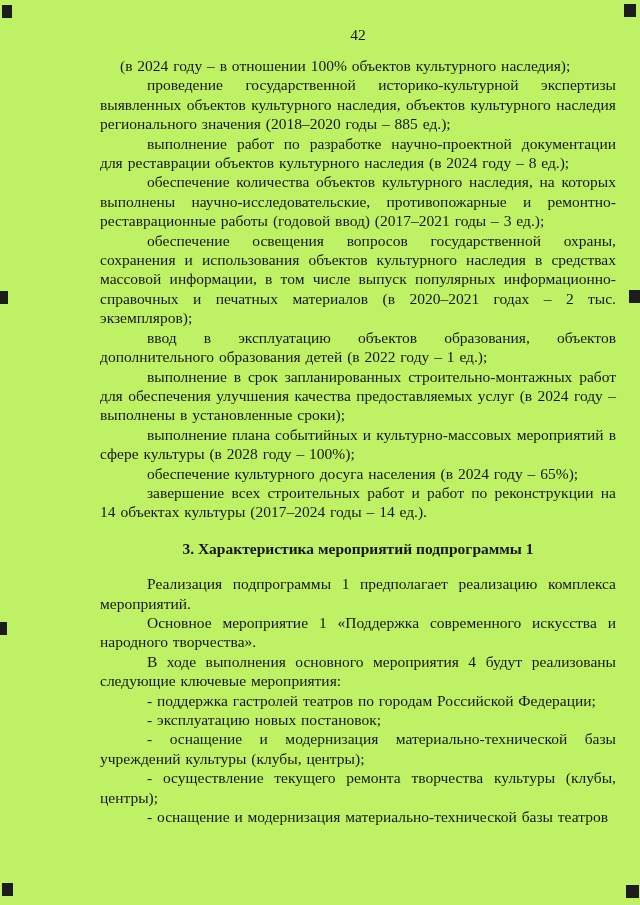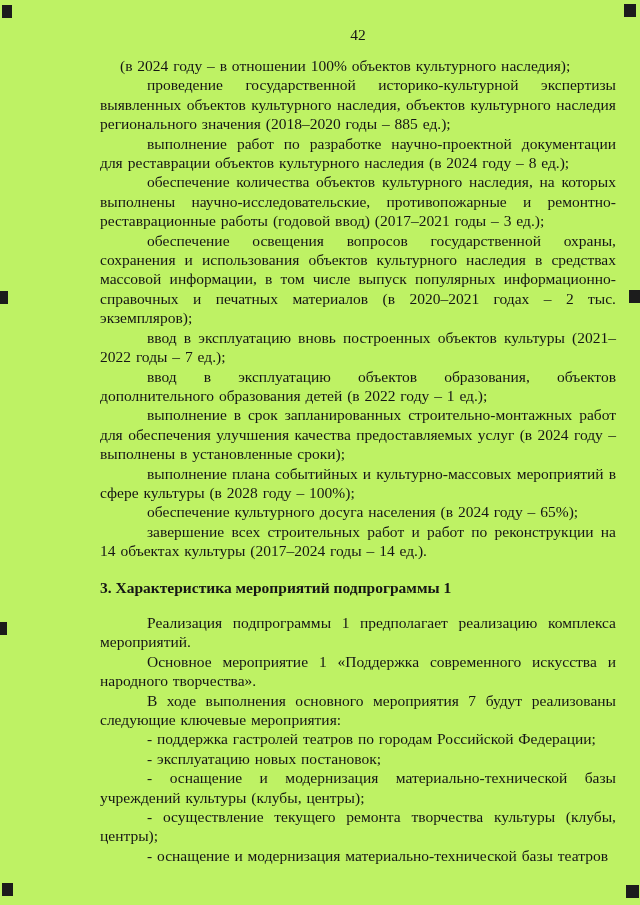--- a/index.html
+++ b/index.html
@@ -35,21 +35,21 @@
     text-align: justify;
     text-indent: 47px;
     word-spacing: 1px;
   }
   .content p.continuation {
     text-indent: 0;
     margin-left: 20px;
   }
   .section-heading {
     font-weight: bold;
-    text-align: left;
+    text-align: center;
     font-size: 15.5px;
     line-height: 19.4px;
     margin: 17px 0 16px 0;
   }
   .scan-mark {
     position: absolute;
     background: #1c1c1c;
   }
   .m1 { left: 2px;   top: 5px;   width: 10px; height: 13px; }
   .m2 { left: 624px; top: 4px;   width: 12px; height: 13px; }
@@ -73,32 +73,31 @@
   <div class="scan-mark m7"></div>
 
   <div class="content">
     <div class="page-number">42</div>
 
     <p class="continuation">(в 2024 году – в отношении 100% объектов культурного наследия);</p>
     <p>проведение государственной историко-культурной экспертизы выявленных объектов культурного наследия, объектов культурного наследия регионального значения (2018–2020 годы – 885 ед.);</p>
     <p>выполнение работ по разработке научно-проектной документации для реставрации объектов культурного наследия (в 2024 году – 8 ед.);</p>
     <p>обеспечение количества объектов культурного наследия, на которых выполнены научно-исследовательские, противопожарные и ремонтно-реставрационные работы (годовой ввод) (2017–2021 годы – 3 ед.);</p>
     <p>обеспечение освещения вопросов государственной охраны, сохранения и использования объектов культурного наследия в средствах массовой информации, в том числе выпуск популярных информационно-справочных и печатных материалов (в 2020–2021 годах – 2 тыс. экземпляров);</p>
-    <p>ввод в эксплуатацию вновь построенных объектов культуры (2021–2022 годы – 7 ед.);</p>
     <p>ввод в эксплуатацию объектов образования, объектов дополнительного образования детей (в 2022 году – 1 ед.);</p>
     <p>выполнение в срок запланированных строительно-монтажных работ для обеспечения улучшения качества предоставляемых услуг (в 2024 году – выполнены в установленные сроки);</p>
     <p>выполнение плана событийных и культурно-массовых мероприятий в сфере культуры (в 2028 году – 100%);</p>
     <p>обеспечение культурного досуга населения (в 2024 году – 65%);</p>
     <p>завершение всех строительных работ и работ по реконструкции на 14 объектах культуры (2017–2024 годы – 14 ед.).</p>
 
     <div class="section-heading">3. Характеристика мероприятий подпрограммы 1</div>
 
     <p>Реализация подпрограммы 1 предполагает реализацию комплекса мероприятий.</p>
     <p>Основное мероприятие 1 «Поддержка современного искусства и народного творчества».</p>
-    <p>В ходе выполнения основного мероприятия 7 будут реализованы следующие ключевые мероприятия:</p>
+    <p>В ходе выполнения основного мероприятия 4 будут реализованы следующие ключевые мероприятия:</p>
     <p>- поддержка гастролей театров по городам Российской Федерации;</p>
     <p>- эксплуатацию новых постановок;</p>
     <p>- оснащение и модернизация материально-технической базы учреждений культуры (клубы, центры);</p>
     <p>- осуществление текущего ремонта творчества культуры (клубы, центры);</p>
     <p>- оснащение и модернизация материально-технической базы театров</p>
   </div>
 
 </div>
 
 </body></html>

